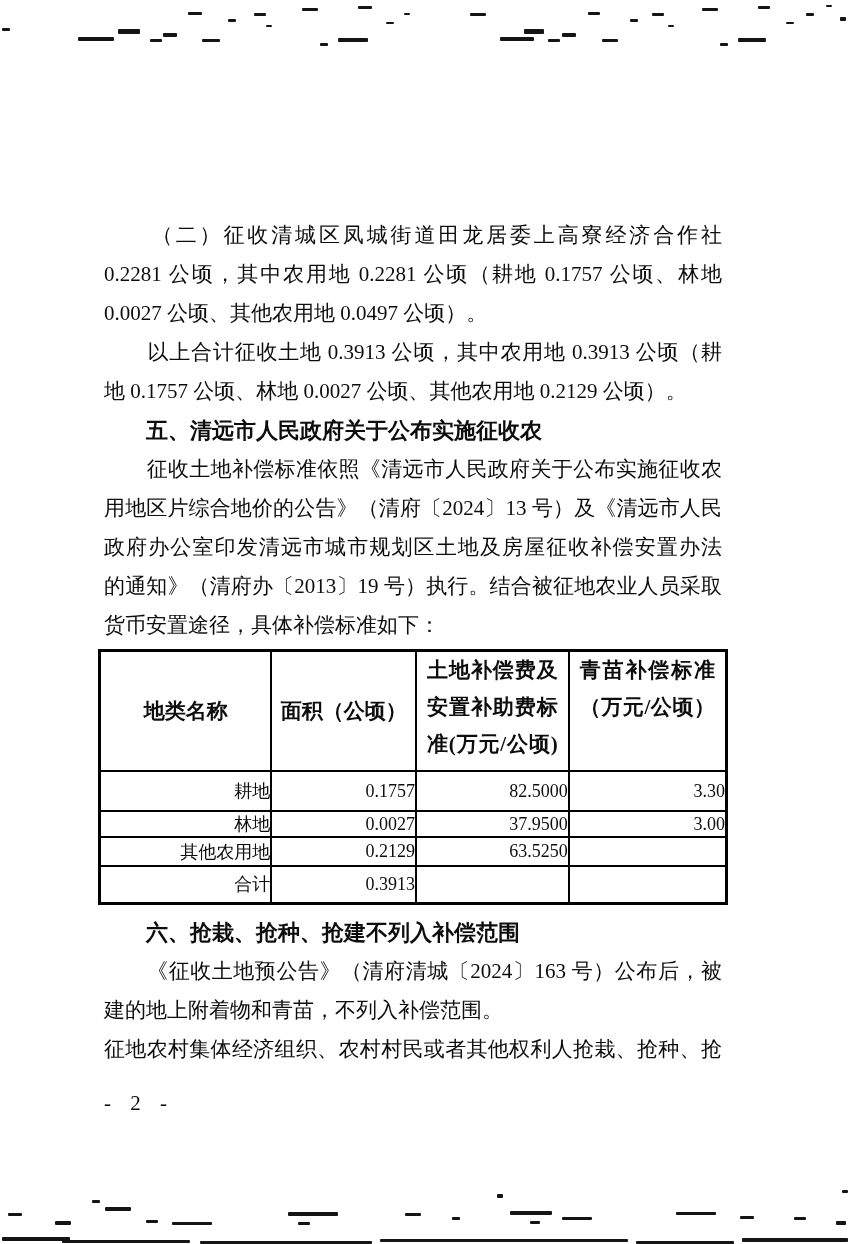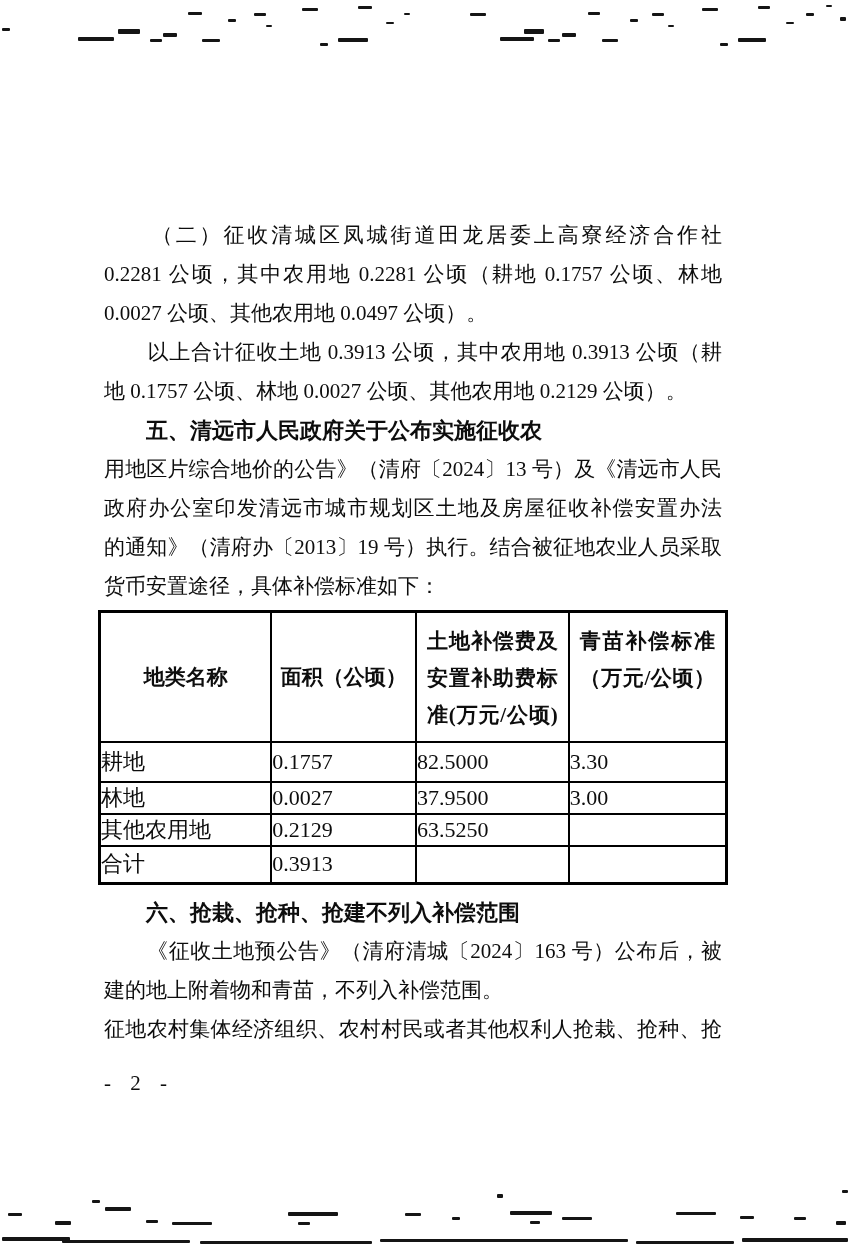--- a/index.html
+++ b/index.html
@@ -11,23 +11,23 @@
          text-align:justify;text-align-last:justify;}
   .tline.tlast{text-align-last:left;}
   .heading{height:39px;line-height:39px;font-size:22px;font-weight:bold;margin:0;
            padding-left:42px;font-family:"Liberation Sans","DejaVu Sans",sans-serif;}
   .heading.h6{margin-top:8px;}
   
   .comp-table{border-collapse:collapse;table-layout:fixed;width:630px;
               margin:4px 0 0 -6px;border:3px solid #000;}
   .comp-table th,.comp-table td{border:2px solid #000;padding:0;}
   .comp-table thead th{font-size:21px;font-weight:bold;height:118px;vertical-align:middle;text-align:center;}
-  .comp-table thead th.top{vertical-align:top;padding-top:10px;}
+  .comp-table thead th.top{vertical-align:top;}
   .hline{line-height:37px;text-align:justify;text-align-last:justify;padding:0 10px;}
-  .comp-table tbody td{font-size:22px;text-align:left;vertical-align:middle;}
+  .comp-table tbody td{font-size:18px;text-align:right;vertical-align:middle;}
   .pagenum{margin-top:22px;height:24px;line-height:24px;font-size:21px;letter-spacing:7px;}
   
   .nm{position:absolute;background:#151515;border-radius:1px;display:block;}
 </style>
 </head>
 <body>
 
 <div class="page">
 
   <div>
@@ -76,20 +76,21 @@
       </div>
 
     <div class="para">
         <div class="tline">　　以上合计征收土地 0.3913 公顷，其中农用地 0.3913 公顷（耕</div>
         <div class="tline tlast">地 0.1757 公顷、林地 0.0027 公顷、其他农用地 0.2129 公顷）。</div>
       </div>
 
     <h2 class="heading">五、清远市人民政府关于公布实施征收农</h2>
 
     <div class="para">
+        <div class="tline">　　征收土地补偿标准依照《清远市人民政府关于公布实施征收农</div>
         <div class="tline">用地区片综合地价的公告》（清府〔2024〕13 号）及《清远市人民</div>
         <div class="tline">政府办公室印发清远市城市规划区土地及房屋征收补偿安置办法</div>
         <div class="tline">的通知》（清府办〔2013〕19 号）执行。结合被征地农业人员采取</div>
         <div class="tline tlast">货币安置途径，具体补偿标准如下：</div>
       </div>
 
     <table class="comp-table">
       <colgroup>
         <col style="width:171px">
           <col style="width:144px">

